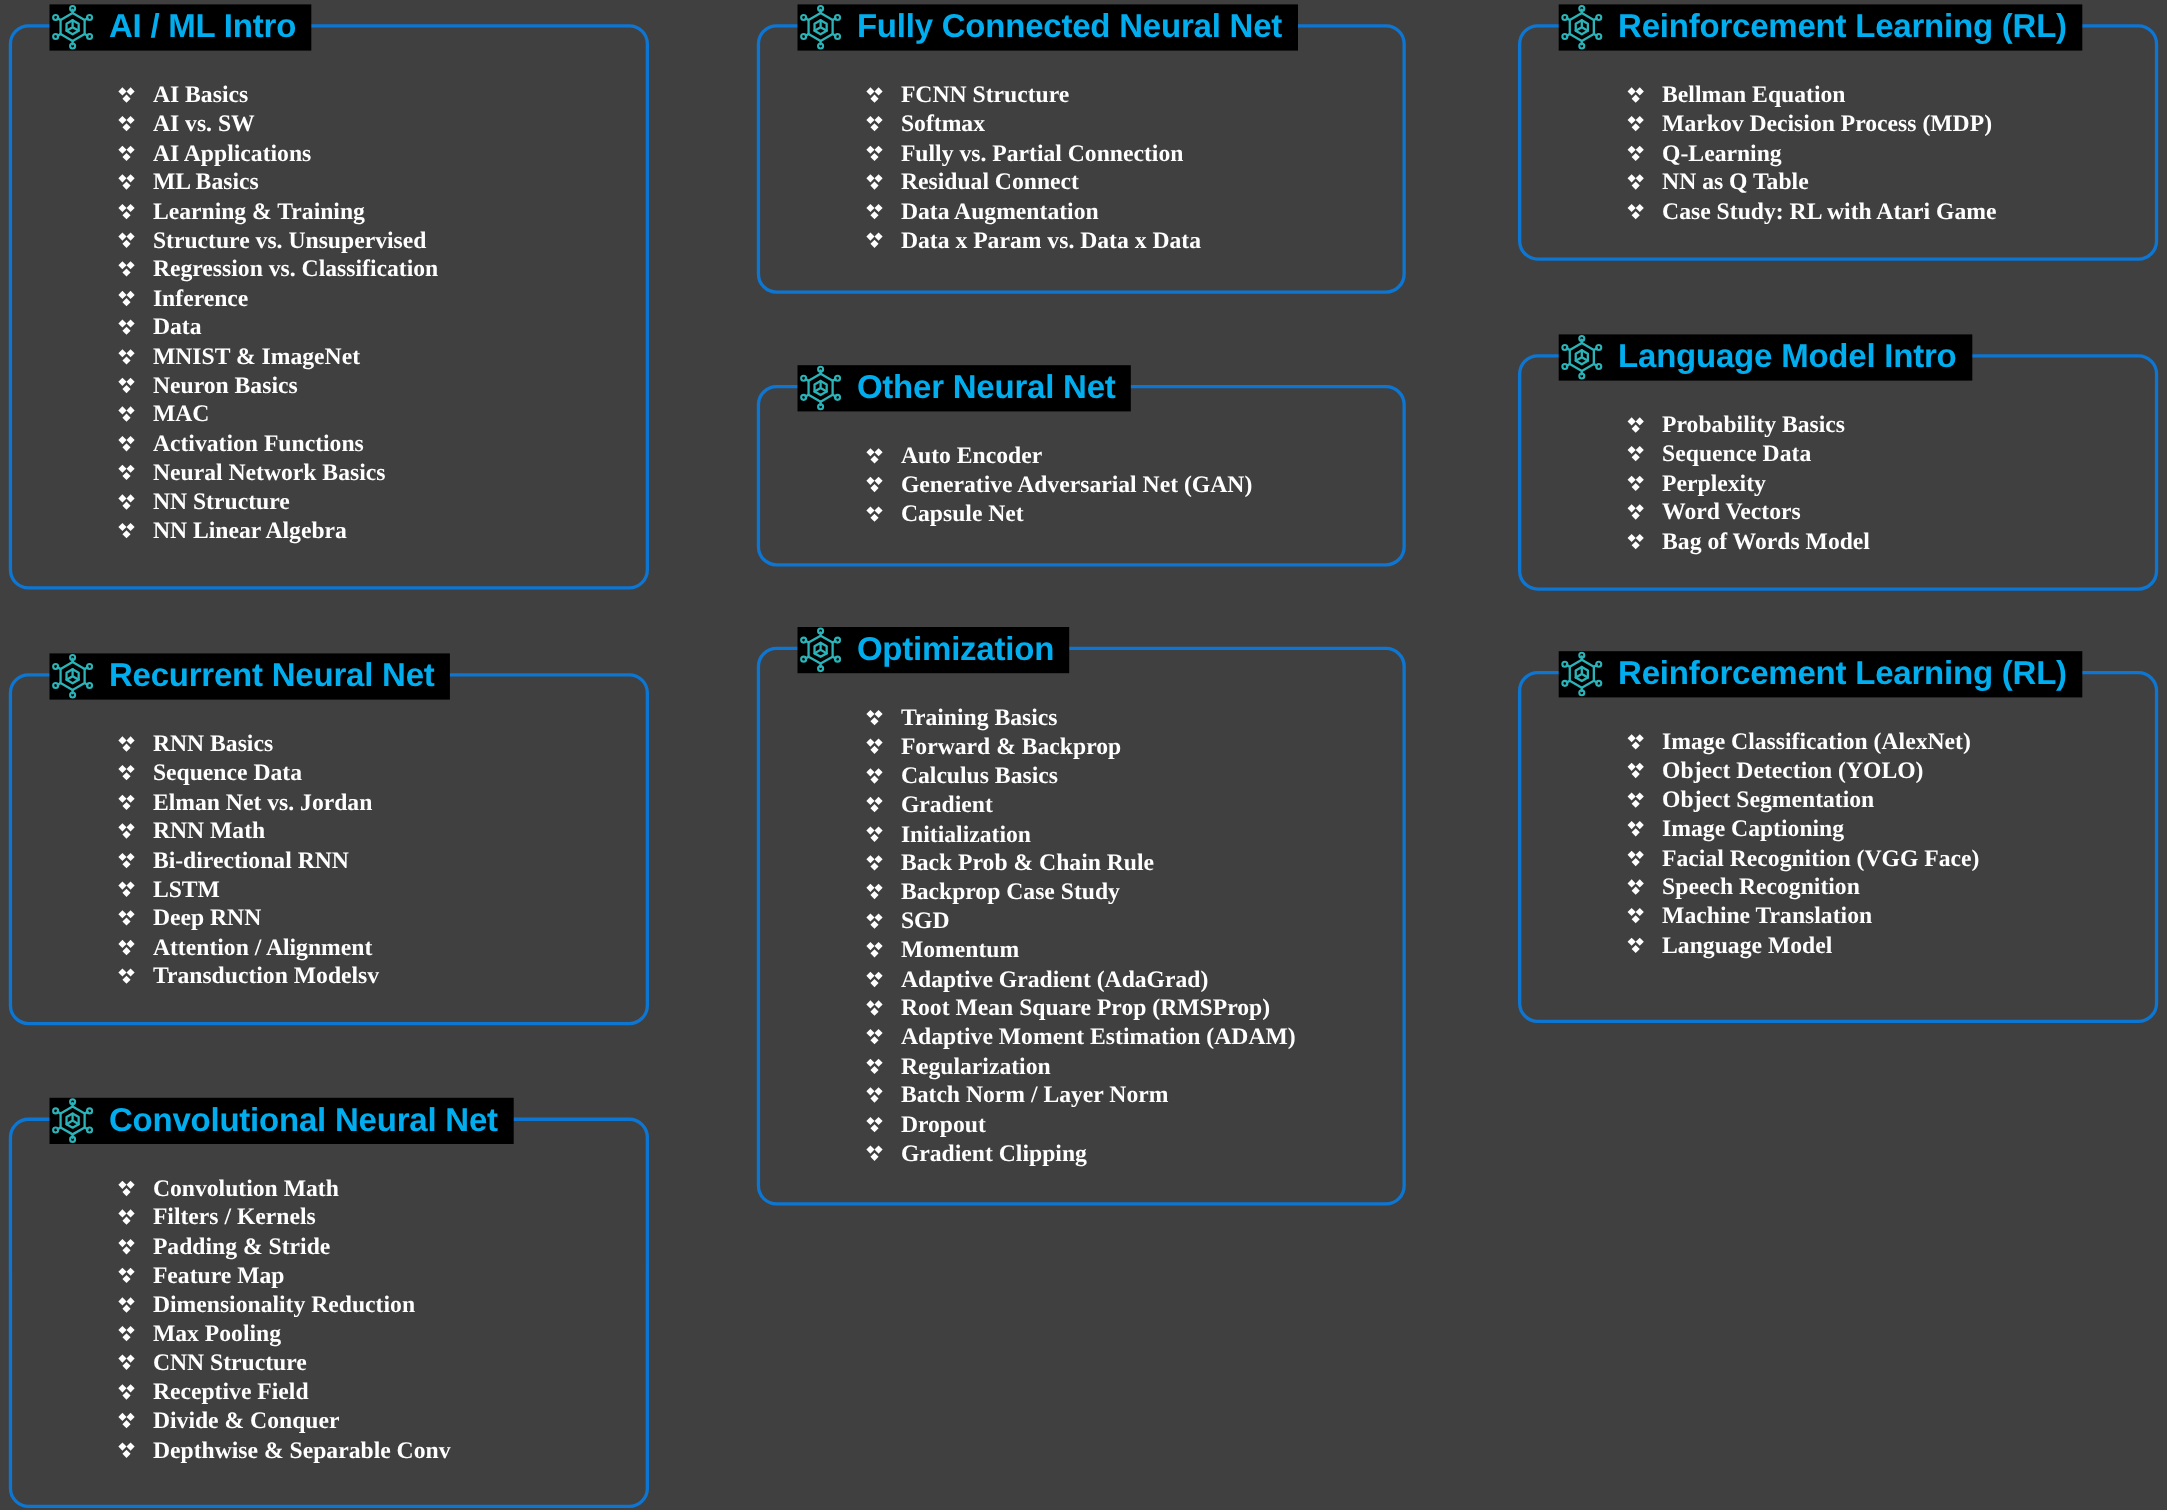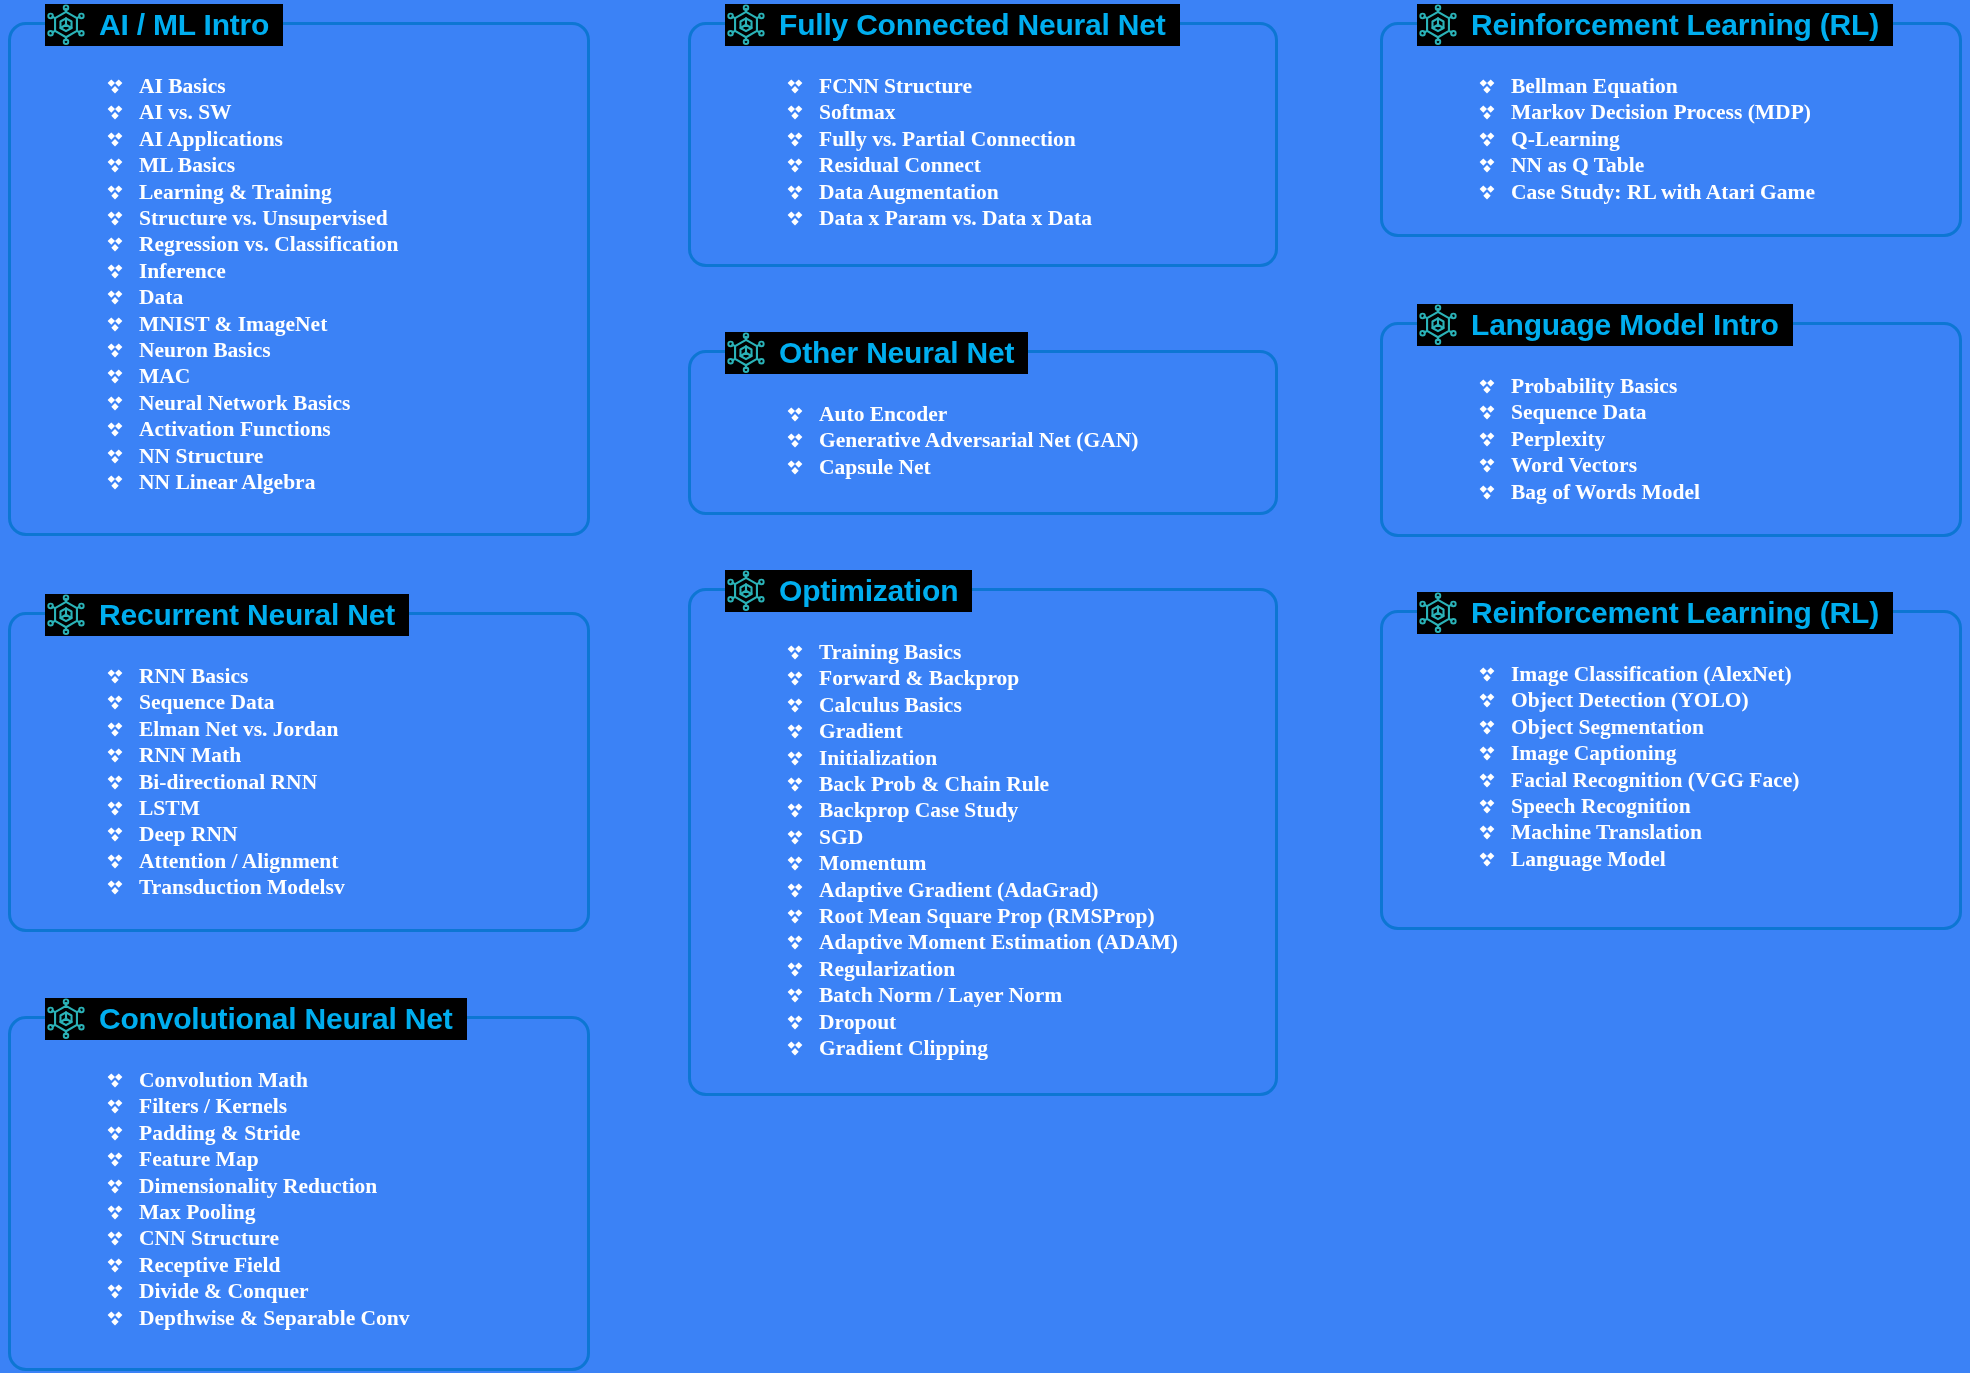--- a/index.html
+++ b/index.html
@@ -13,21 +13,21 @@
 
   body {
     font-family: "Liberation Sans", sans-serif;
     position: relative;
   }
 
   #board {
     position: relative;
     width: 1970px;
     height: 1373px;
-    background: #3b82f6;
+    background: #404040;
   }
 
   
   .card {
     position: absolute;
     border: 3px solid #0d76d3;
     border-radius: 18px;
     background: transparent;
   }
 
@@ -279,33 +279,33 @@
         <li>
           <span class="bullet">
   <svg width="16" height="15" viewBox="0 0 16 15">
     <g fill="#ffffff">
       <path d="M4.3 0.4 L8.0 4.1 L4.3 7.8 L0.6 4.1 Z"></path>
       <path d="M11.7 0.4 L15.4 4.1 L11.7 7.8 L8.0 4.1 Z"></path>
       <path d="M8.0 7.0 L11.7 10.7 L8.0 14.4 L4.3 10.7 Z"></path>
     </g>
   </svg>
 </span>
+          <span class="item-label">Activation Functions</span>
+        </li>
+        <li>
+          <span class="bullet">
+  <svg width="16" height="15" viewBox="0 0 16 15">
+    <g fill="#ffffff">
+      <path d="M4.3 0.4 L8.0 4.1 L4.3 7.8 L0.6 4.1 Z"></path>
+      <path d="M11.7 0.4 L15.4 4.1 L11.7 7.8 L8.0 4.1 Z"></path>
+      <path d="M8.0 7.0 L11.7 10.7 L8.0 14.4 L4.3 10.7 Z"></path>
+    </g>
+  </svg>
+</span>
           <span class="item-label">Neural Network Basics</span>
-        </li>
-        <li>
-          <span class="bullet">
-  <svg width="16" height="15" viewBox="0 0 16 15">
-    <g fill="#ffffff">
-      <path d="M4.3 0.4 L8.0 4.1 L4.3 7.8 L0.6 4.1 Z"></path>
-      <path d="M11.7 0.4 L15.4 4.1 L11.7 7.8 L8.0 4.1 Z"></path>
-      <path d="M8.0 7.0 L11.7 10.7 L8.0 14.4 L4.3 10.7 Z"></path>
-    </g>
-  </svg>
-</span>
-          <span class="item-label">Activation Functions</span>
         </li>
         <li>
           <span class="bullet">
   <svg width="16" height="15" viewBox="0 0 16 15">
     <g fill="#ffffff">
       <path d="M4.3 0.4 L8.0 4.1 L4.3 7.8 L0.6 4.1 Z"></path>
       <path d="M11.7 0.4 L15.4 4.1 L11.7 7.8 L8.0 4.1 Z"></path>
       <path d="M8.0 7.0 L11.7 10.7 L8.0 14.4 L4.3 10.7 Z"></path>
     </g>
   </svg>

